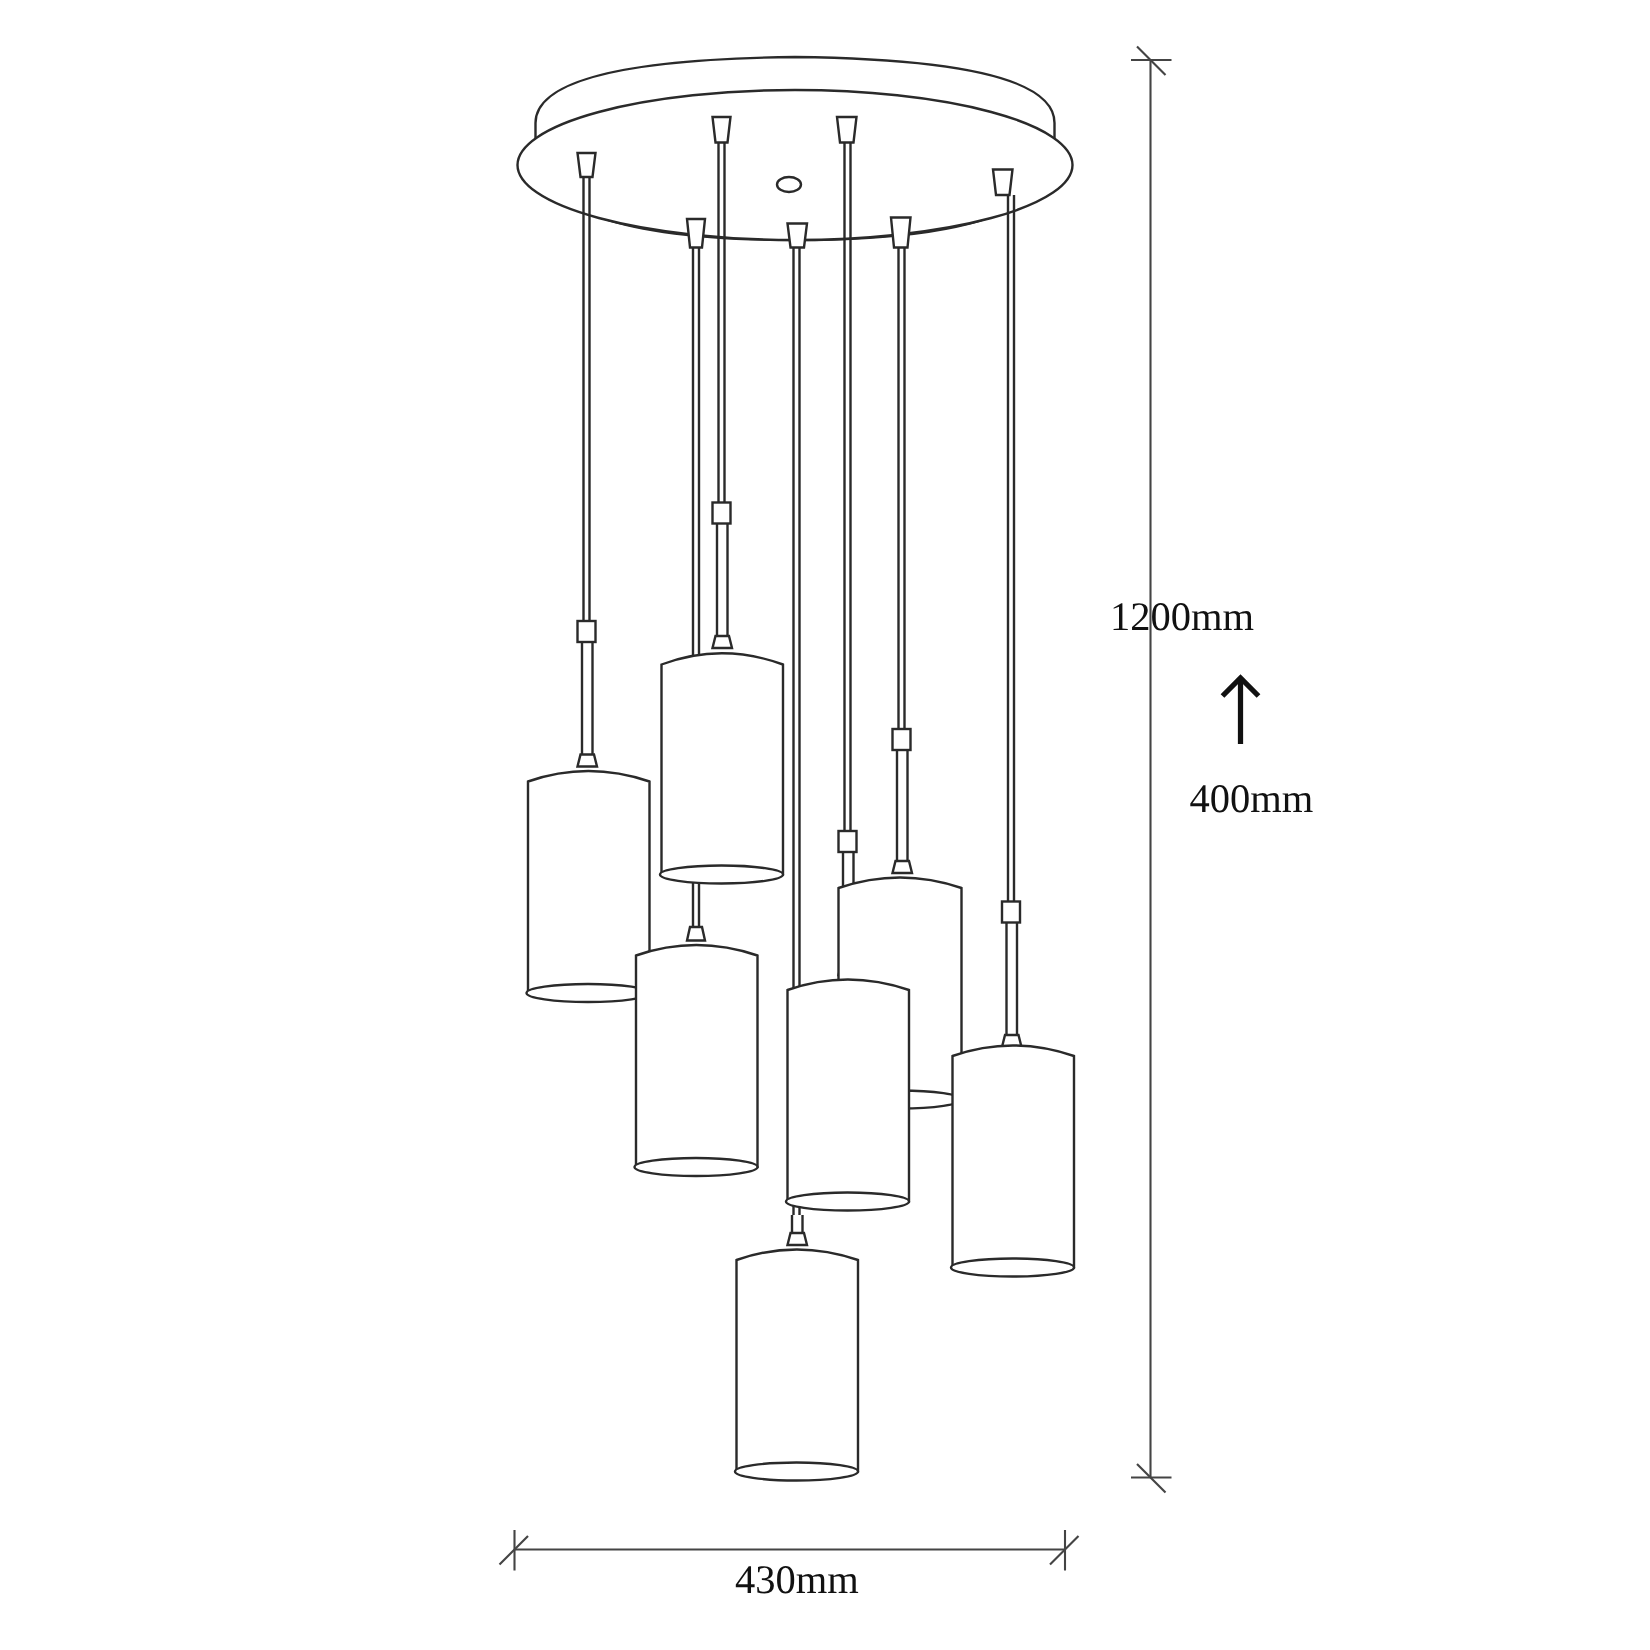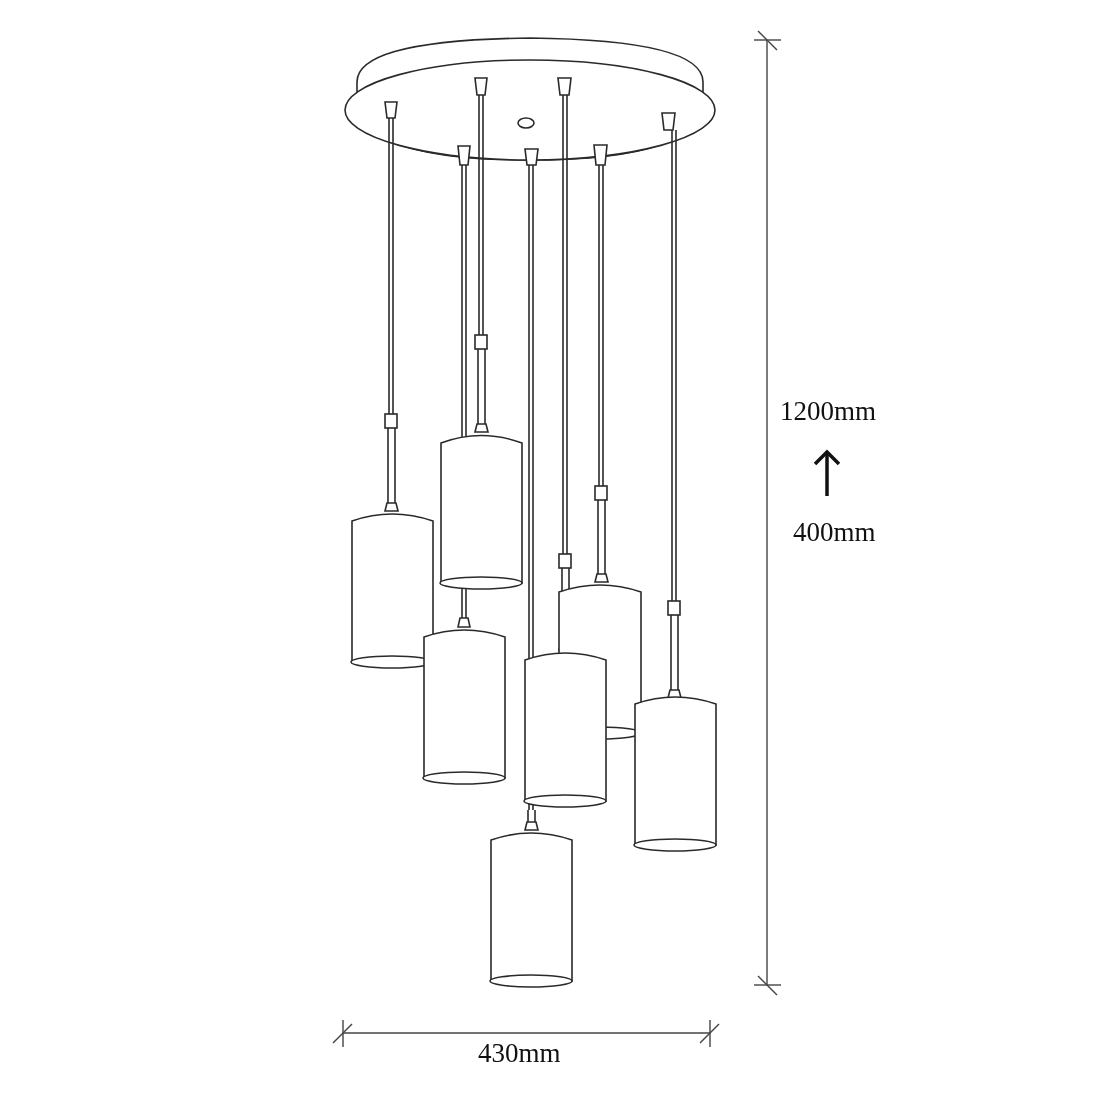--- a/index.html
+++ b/index.html
@@ -9,22 +9,22 @@
     .lnw { fill: #ffffff; stroke: #2a2a2a; stroke-width: 1.6; }
     .dim { fill: none; stroke: #444; stroke-width: 1.4; }
     .label {
       position: absolute;
       font-family: "Liberation Serif", "DejaVu Serif", serif;
       font-size: 27px;
       color: #111;
       white-space: nowrap;
       line-height: 1;
     }
-    #label-width { left: 478px; top: 1040px; }
-    #label-max { left: 780px; top: 398px; }
+    #label-width { left: 490px; top: 1040px; }
+    #label-max { left: 740px; top: 398px; }
     #label-min { left: 793px; top: 519px; font-family: Liberation Serif, serif; }
     #arrow-up {
       position: absolute; left: 812px; top: 448px; width: 30px; height: 50px;
     }
   </style>
 </head>
 <body>
 
 <svg id="drawing" viewBox="0 0 1100 1100" xmlns="http://www.w3.org/2000/svg">
 

